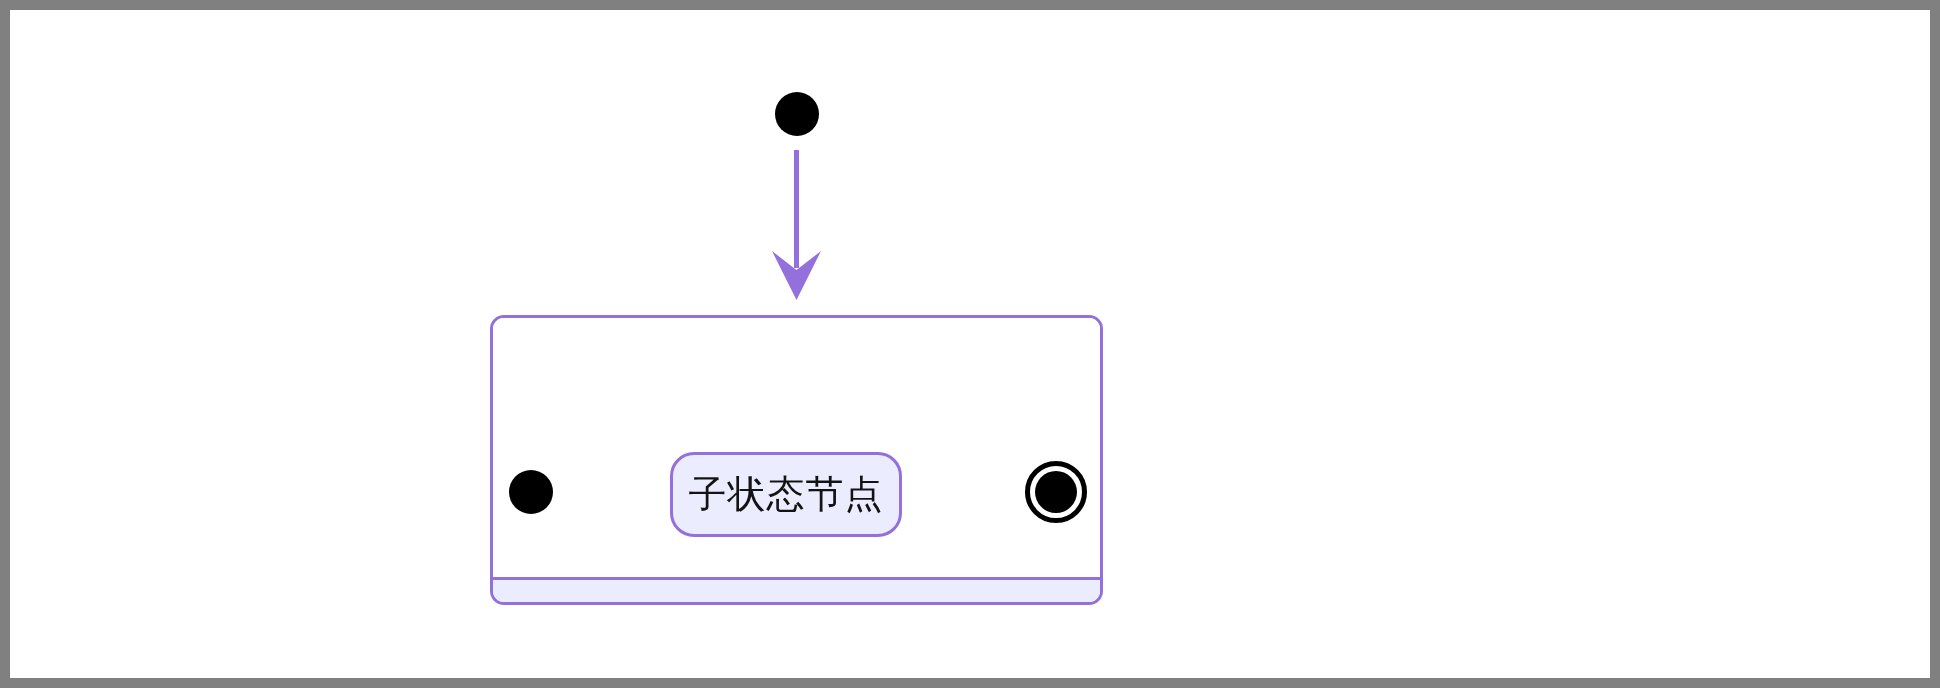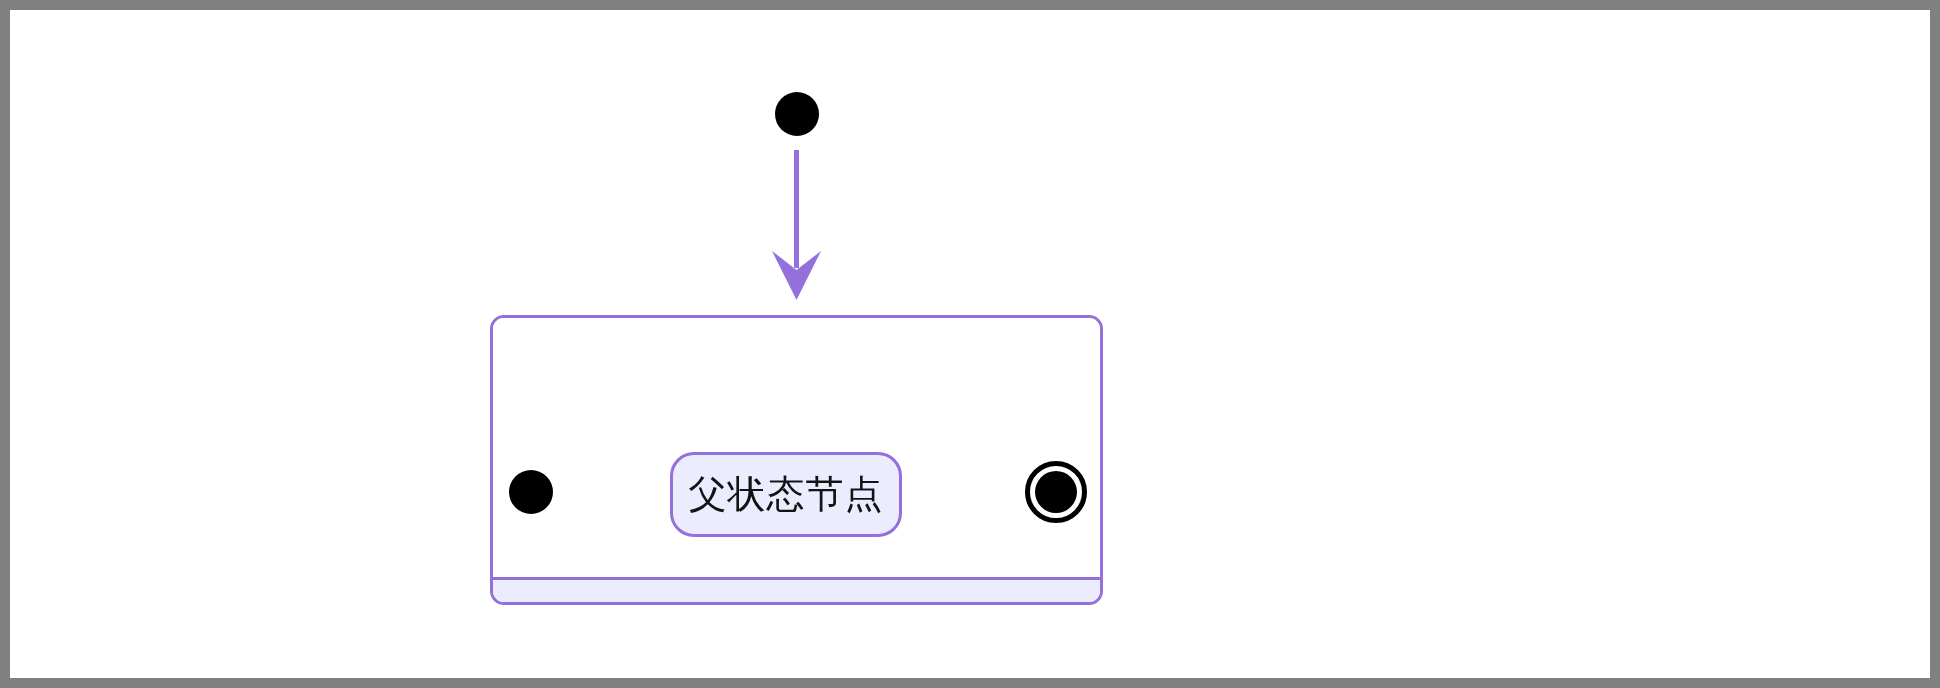--- a/index.html
+++ b/index.html
@@ -143,17 +143,17 @@
 
 <div class="abs state-dot" style="left:775px; top:92px;"></div>
 
 <div class="abs parent-state">
   <div class="parent-body"></div>
   <div class="parent-footer"></div>
 </div>
 
 <div class="abs state-dot" style="left:509px; top:470px;"></div>
 
-<div class="abs child-state">父状态节点</div>
+<div class="abs child-state">子状态节点</div>
 
 <div class="abs final-state">
   <div class="final-state-inner"></div>
 </div>
 
 </body></html>

